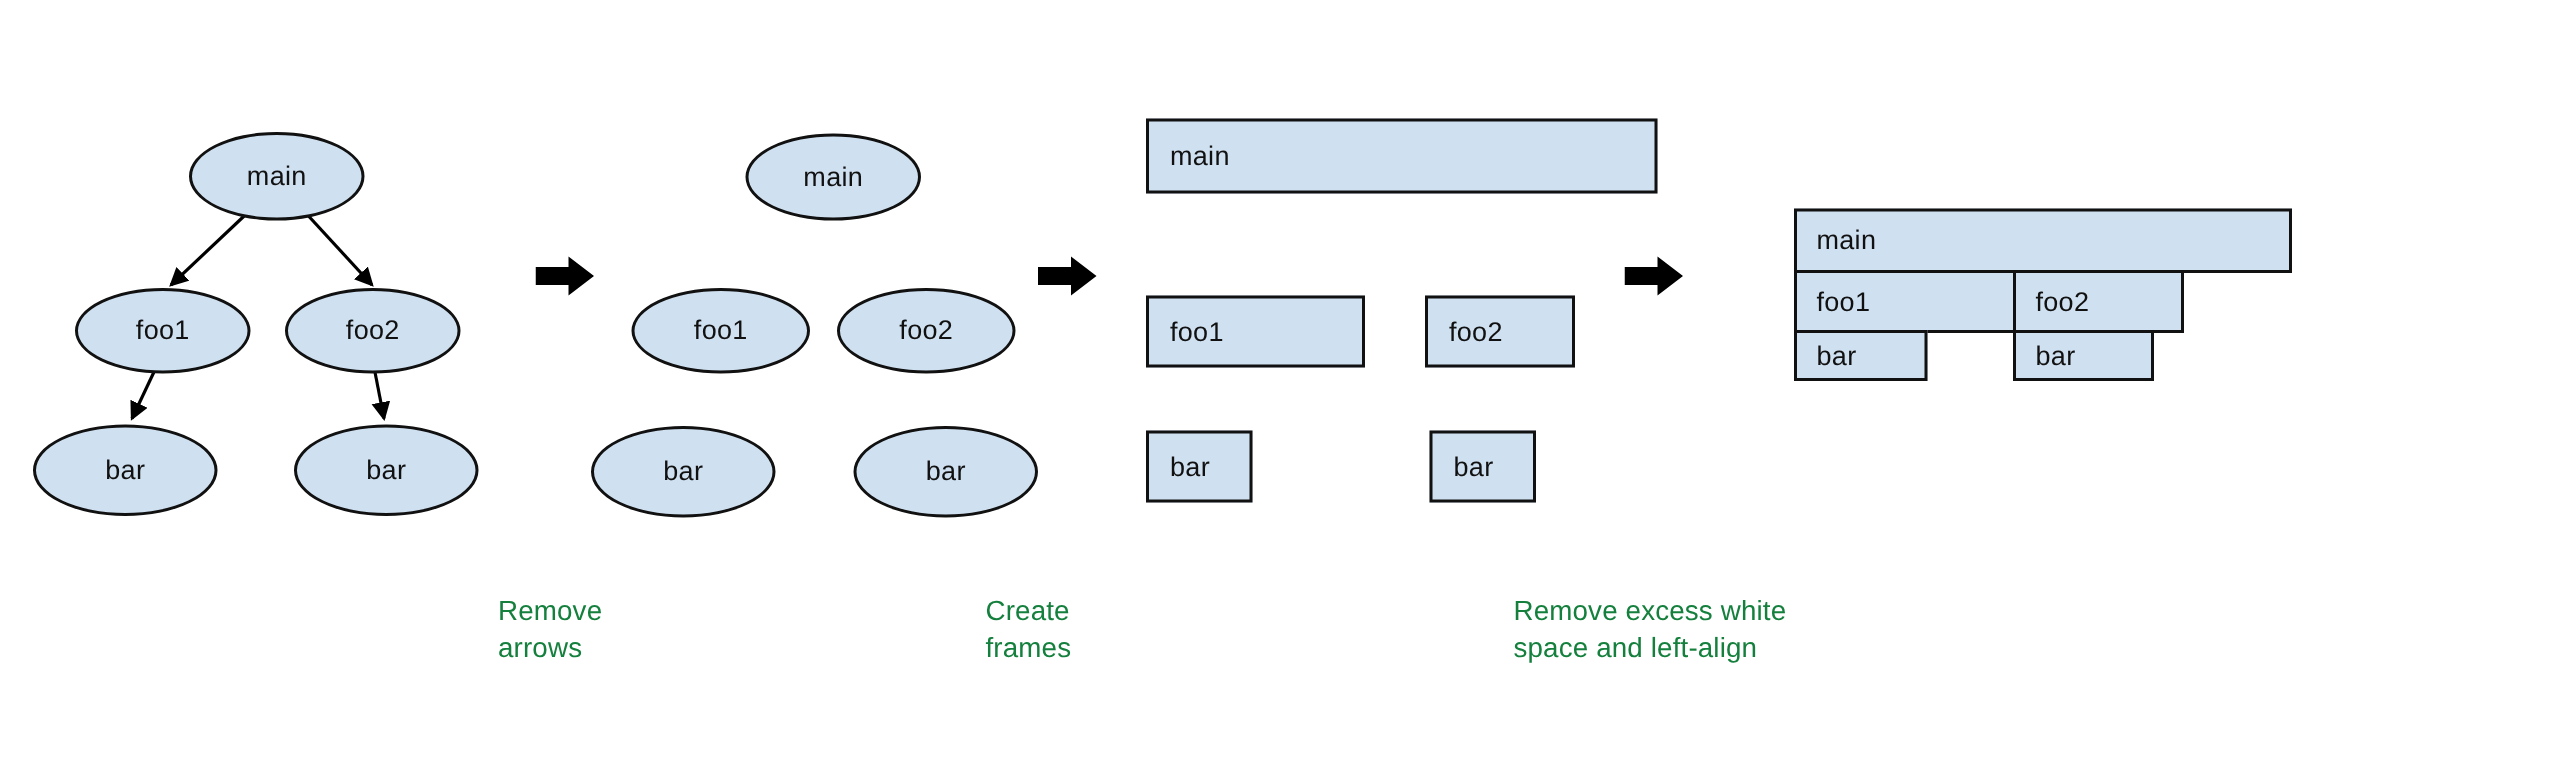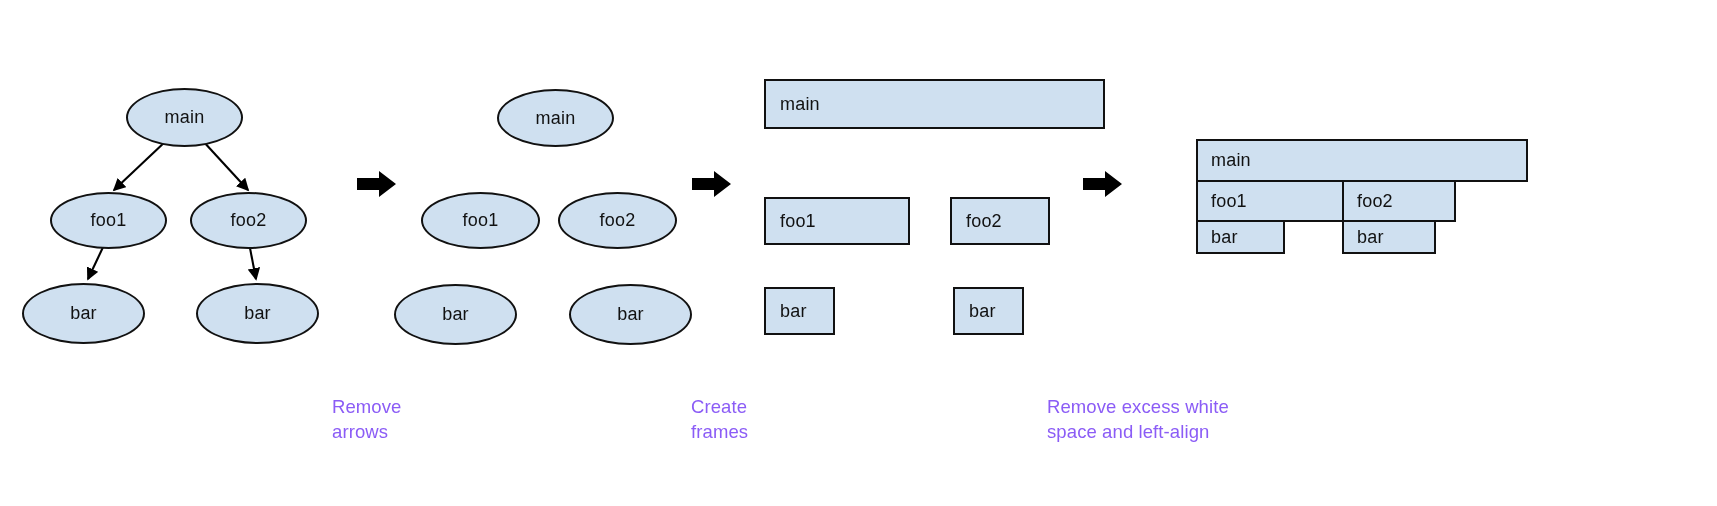--- a/index.html
+++ b/index.html
@@ -52,21 +52,21 @@
   }
   .rect-node.compact {
     border-width: 2.2px;
     padding-left: 13px;
     font-size: 18px;
   }
   .caption {
     position: absolute;
     font-size: 18.5px;
     line-height: 25px;
-    color: #8b5cf6;
+    color: #15803d;
     white-space: pre-line;
     letter-spacing: 0.1px;
   }
   .step-arrow {
     position: absolute;
   }
   .step-arrow svg { display: block; }
 </style>
 </head>
 <body>
@@ -164,18 +164,18 @@
   </div>
   <div class="rect-node compact" style="left:1196px; top:198px; width:89px; height:34px;">
     <span>bar</span>
   </div>
   <div class="rect-node compact" style="left:1342px; top:198px; width:94px; height:34px;">
     <span>bar</span>
   </div>
 
   <div class="caption" style="left:332px; top:372px; width:210px;">Remove
 arrows</div>
-  <div class="caption" style="left:691px; top:372px; width:210px;">Create
+  <div class="caption" style="left:657px; top:372px; width:210px;">Create
 frames</div>
-  <div class="caption" style="left:1047px; top:372px; width:320px;">Remove excess white
+  <div class="caption" style="left:1009px; top:372px; width:320px;">Remove excess white
 space and left-align</div>
 
 </div>
 
 </body></html>

